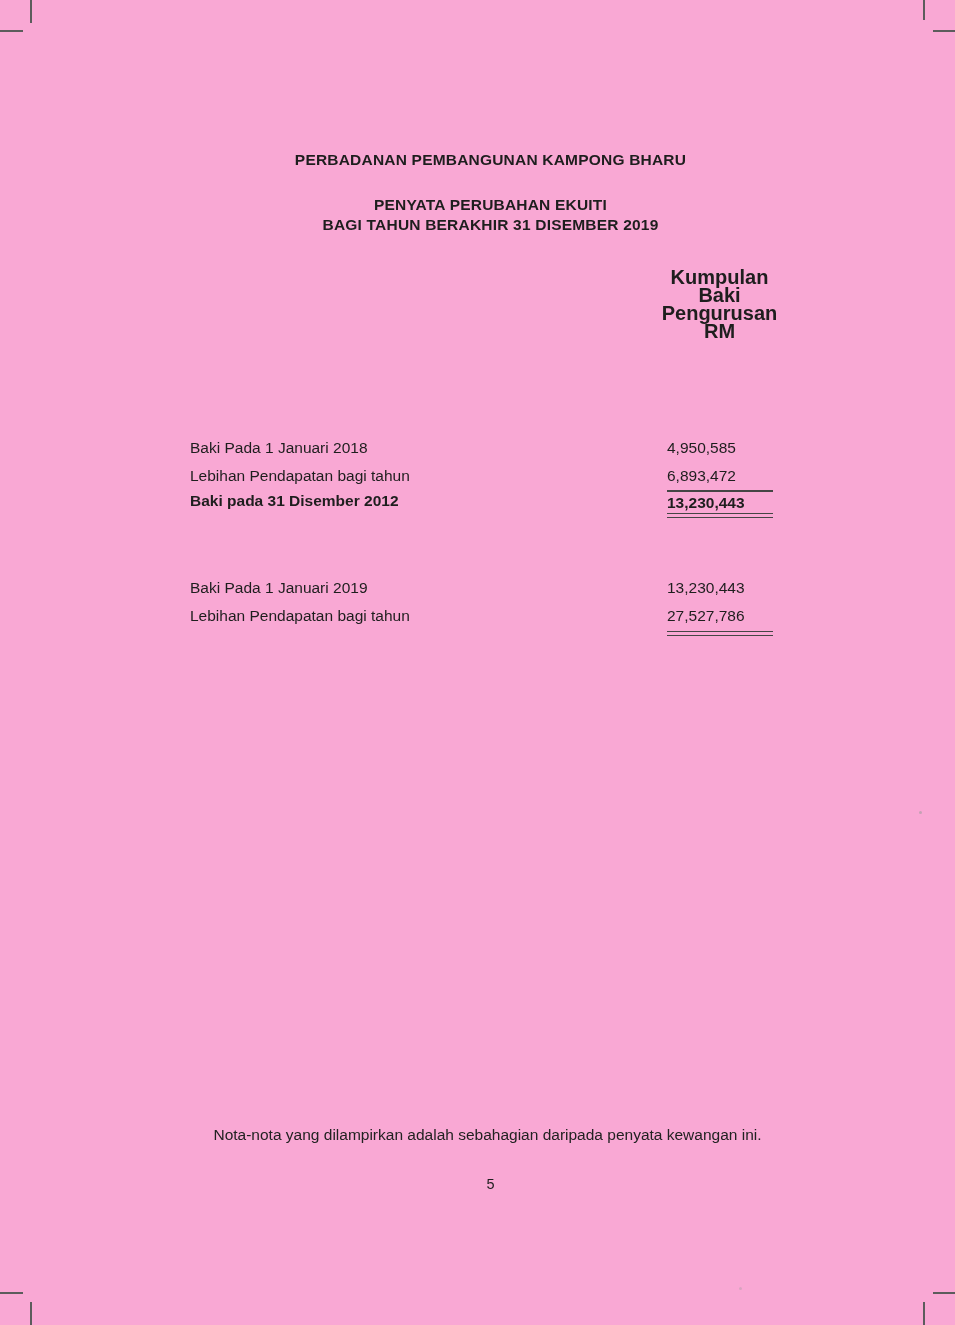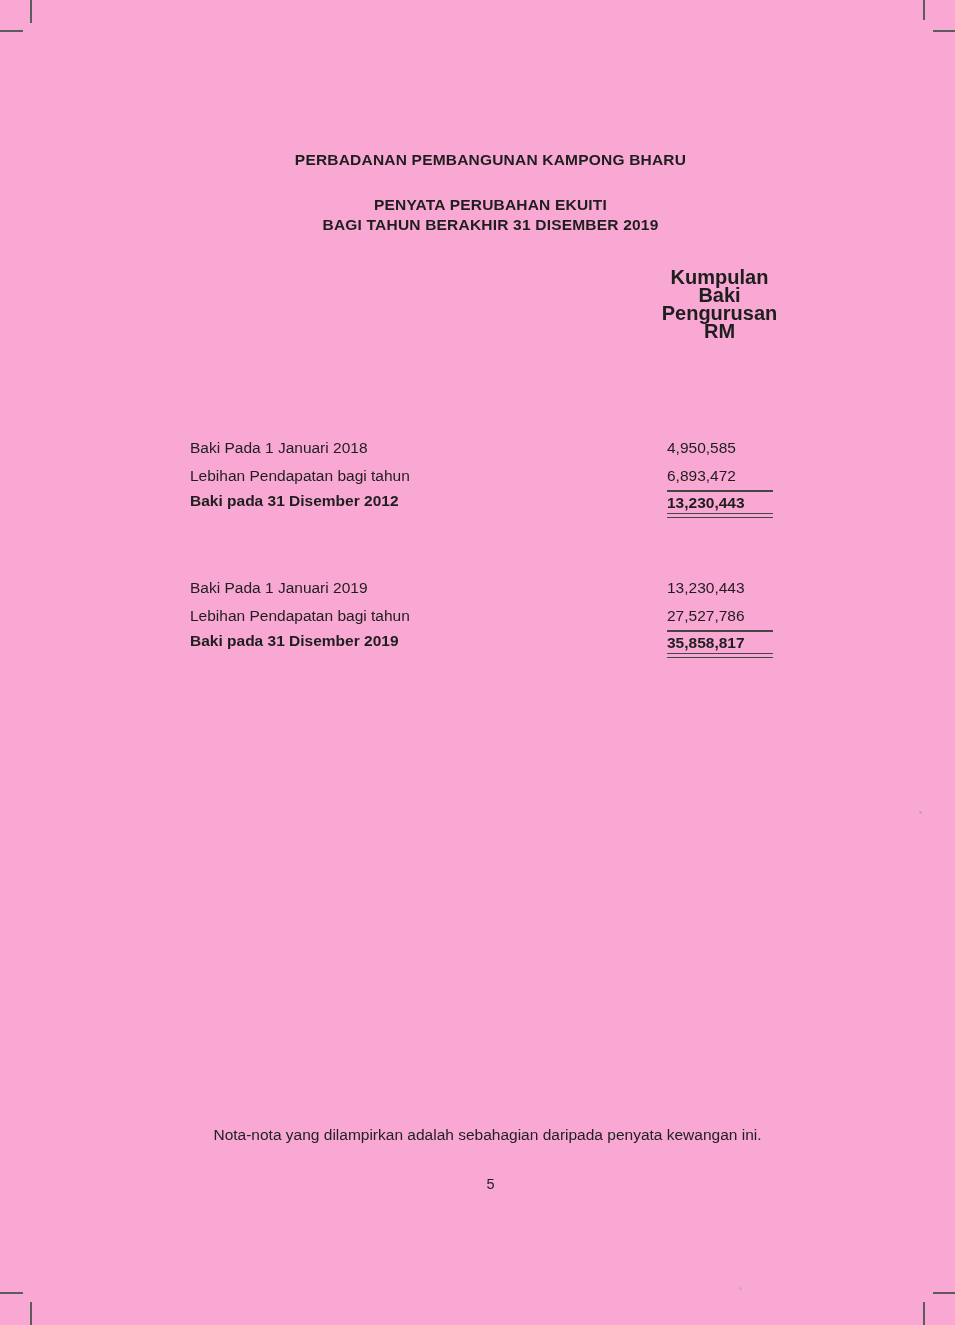--- a/index.html
+++ b/index.html
@@ -119,23 +119,19 @@
 
   <div class="section sec-2">
     <div class="row">
       <div class="cell-label">Baki Pada 1 Januari 2019</div>
       <div class="cell-value">13,230,443</div>
     </div>
     <div class="row">
       <div class="cell-label">Lebihan Pendapatan bagi tahun</div>
       <div class="cell-value">27,527,786</div>
     </div>
-    <div class="row total">
-      <div class="cell-label">Baki pada 31 Disember 2019</div>
-      <div class="cell-value">35,858,817</div>
-    </div>
     <div class="double-rule"></div>
   </div>
 
   <div class="footer-note">Nota-nota yang dilampirkan adalah sebahagian daripada penyata kewangan ini.</div>
   <div class="page-number">5</div>
 
 </div>
 
 </body></html>

